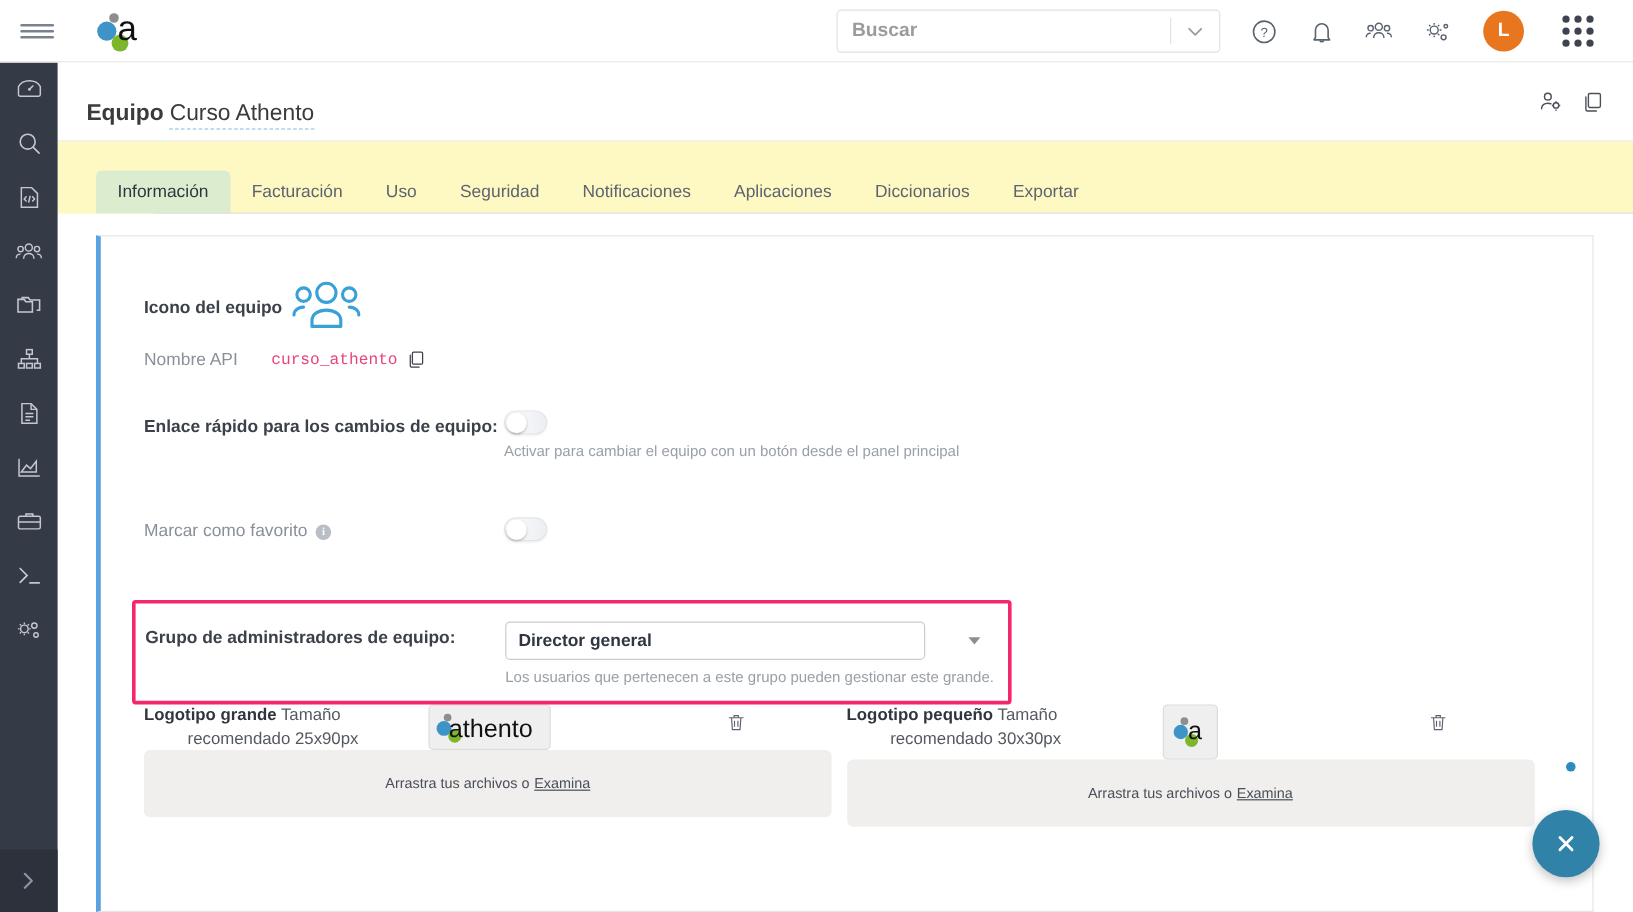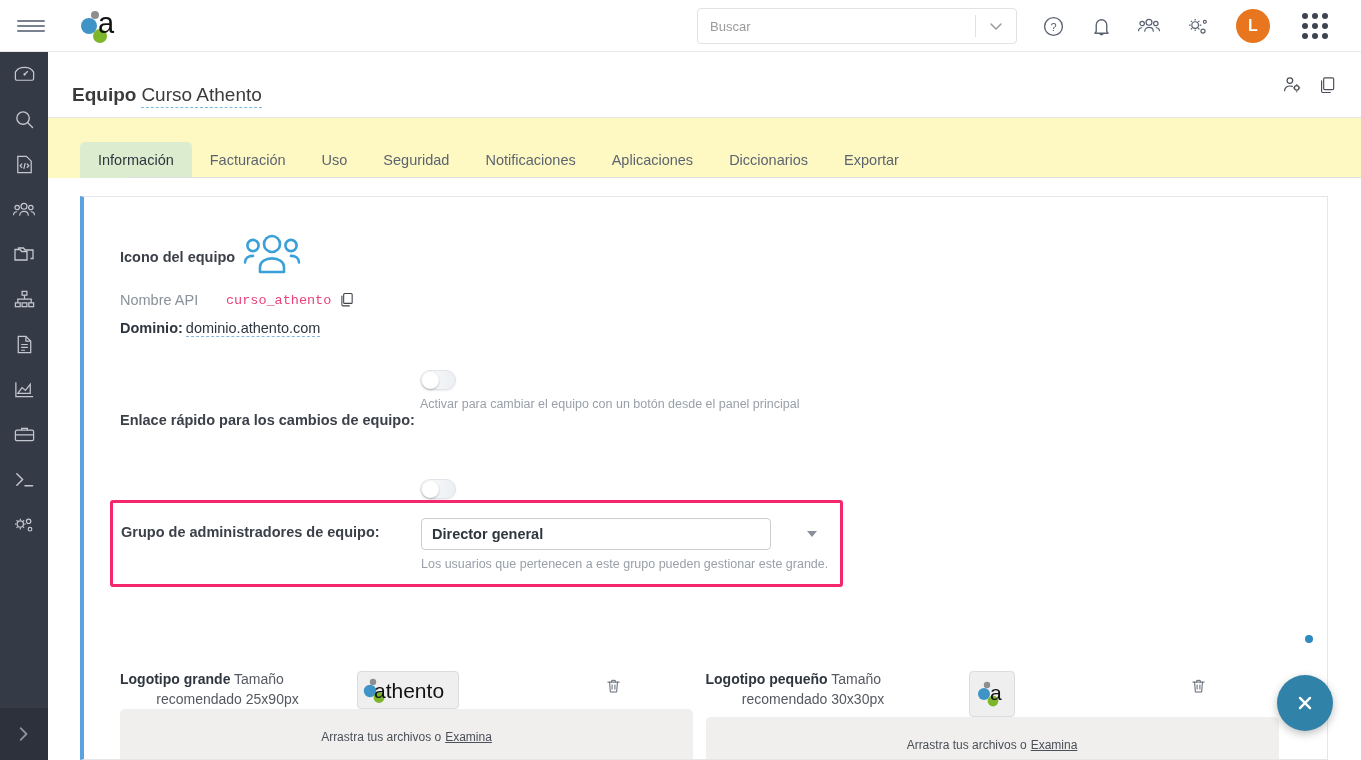--- a/index.html
+++ b/index.html
@@ -22,22 +22,22 @@
   .brand-logo { margin-left: 12px; width: 56px; height: 40px; position: relative; }
   .tb-spacer { flex: 1; }
 
   .searchbox {
     position: absolute; left: 697px; top: 8px; width: 320px; height: 36px;
     border: 1px solid #e2e2e2; border-radius: 4px; background: #fff;
     display: flex; align-items: center;
   }
   .searchbox input {
     flex: 1; border: none; outline: none; height: 34px;
-    font-family: "Liberation Sans", sans-serif; font-size: 13px; color: #0f766e;
-    padding-left: 12px; background: transparent;
+    font-family: "Liberation Sans", sans-serif; font-size: 16px; color: #0f766e;
+    padding-left: 12px; background: transparent; font-weight: bold;
   }
   .searchbox input::placeholder { color: #9b9b9b; }
   .search-div { width: 1px; height: 22px; background: #e2e2e2; }
   .search-chev { width: 40px; display: flex; align-items: center; justify-content: center; cursor: pointer; }
 
   .tb-icons { position: absolute; left: 1040px; top: 0; height: 52px; display: flex; align-items: center; gap: 22px; }
   .tb-ic { width: 26px; height: 26px; display: flex; align-items: center; justify-content: center; cursor: pointer; color: #5a6270; }
   .avatar {
     width: 34px; height: 34px; border-radius: 50%; background: #e8761e;
     color: #fff; font-size: 16px; font-weight: bold; display: flex;
@@ -105,21 +105,21 @@
     font-family: "Liberation Mono", monospace; font-size: 13.5px; color: #e8437c;
     margin-left: 6px;
   }
   .copy-ic { margin-left: 7px; cursor: pointer; color: #3c4049; display: flex; }
 
   .domain-row { margin-top: 12px; font-size: 14.5px; color: #2f3640; }
   .domain-row b { font-weight: bold; }
   .domain-link { border-bottom: 1px dashed #7fb9dd; cursor: pointer; margin-left: 3px; }
 
   .toggle-row { display: flex; align-items: flex-start; margin-top: 34px; }
-  .toggle-label { width: 300px; padding-top: 4px; margin-top: 36px; }
+  .toggle-label { width: 300px; padding-top: 4px; }
   .toggle-label.strong { font-size: 14.5px; font-weight: bold; color: #3c4049; line-height: 21px; }
   .toggle-label.grey { font-size: 14.5px; color: #8a9099; display: flex; align-items: center; gap: 7px; }
   .info-dot {
     width: 13px; height: 13px; border-radius: 50%; background: #b9bec6; color: #fff;
     font-size: 9px; font-weight: bold; display: inline-flex; align-items: center;
     justify-content: center; cursor: pointer; font-family: "Liberation Serif", serif;
   }
   .toggle-col { display: flex; flex-direction: column; }
   .switch {
     width: 36px; height: 20px; border-radius: 10px;
@@ -402,23 +402,20 @@
       <span class="api-label">Nombre API</span>
       <span class="api-value">curso_athento</span>
       <span class="copy-ic">
         <svg width="17" height="17" viewBox="0 0 24 24" fill="none" stroke="#3c4049" stroke-width="1.5">
           <rect x="8" y="3.5" width="12" height="14" rx="1.4"></rect>
             <path d="M5.5 7v12.5c0 .8.7 1.5 1.5 1.5h9" stroke-linecap="round"></path>
         </svg>
       </span>
     </div>
 
-    <div class="domain-row">
-      <b>Dominio:</b><span class="domain-link">dominio.athento.com</span>
-    </div>
 
     <div class="toggle-row">
       <div class="toggle-label strong">Enlace rápido para los cambios de equipo:</div>
       <div class="toggle-col">
         <div class="switch">
             <div class="knob"></div>
           </div>
         <div class="toggle-hint">Activar para cambiar el equipo con un botón desde el panel principal</div>
       </div>
     </div>

